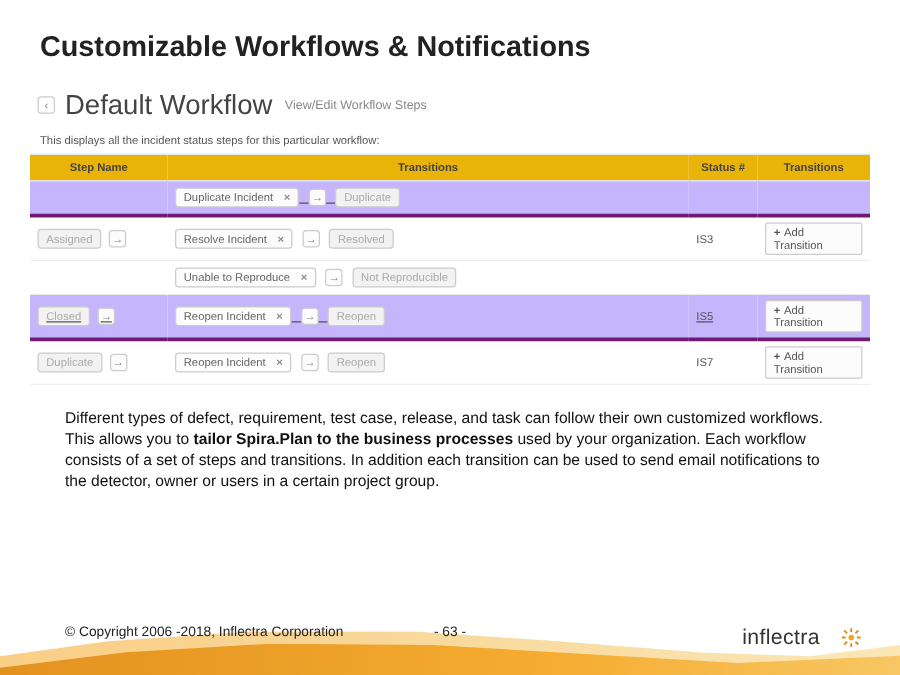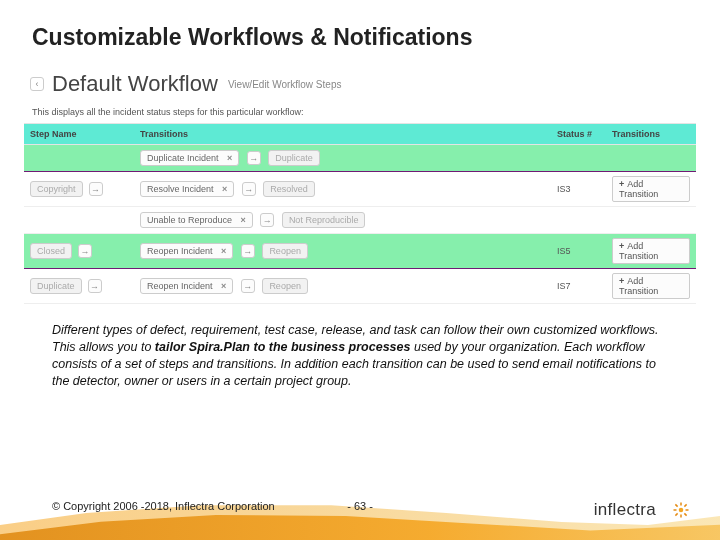--- a/index.html
+++ b/index.html
@@ -53,34 +53,34 @@
     color: #555;
     padding: 6px 6px 6px 8px;
   }
   table.wf {
     width: 100%;
     border-collapse: collapse;
     font-size: 9px;
     color: #555;
   }
   table.wf th {
-    text-align: left;
+    text-align: center;
     font-weight: bold;
     color: #444;
     padding: 5px 6px;
     border-top: 1px solid #e4e4e4;
     border-bottom: 1px solid #e4e4e4;
-    background: #5eead4;
+    background: #eab308;
   }
   table.wf td {
     padding: 4px 6px;
     border-bottom: 1px solid #eee;
     vertical-align: middle;
   }
-  tr.group td { background:#86efac; border-bottom:1px solid #701a75;}
+  tr.group td { background:#c4b5fd; border-bottom:3px solid #701a75;text-decoration:underline;}
   .tag {
     display: inline-block;
     border: 1px solid #ccc;
     border-radius: 3px;
     padding: 2px 6px;
     font-size: 9px;
     color: #666;
     background: #fcfcfc;
     margin: 1px 0;
   }
@@ -110,21 +110,20 @@
     font-size:9px;
     color:#555;
     background:#fcfcfc;
   }
   .addbtn .plus { font-weight:bold; margin-right:3px;}
   .body-text {
     font-size: 12.5px;
     color: #111;
     padding: 18px 52px 0 52px;
     line-height: 1.35;
-    font-style: italic;
   }
   .body-text .b { font-weight: bold; }
   .footer {
     position: absolute;
     bottom: 0; left: 0; right: 0;
     height: 64px;
   }
   .wave1 {
     position:absolute; bottom:0; left:0; right:0; height:60px;
     background: linear-gradient(90deg, #f6a623 0%, #f3b645 40%, #f7d37a 100%);
@@ -203,21 +202,21 @@
           &nbsp;&nbsp;<span class="sm-arrow">→</span>&nbsp;&nbsp;
           <span class="tag ro">Duplicate</span>
         </td>
         <td></td>
         <td></td>
       </tr>
 
       <tr>
         <td>
           <div class="stepnamecell">
-            <span class="tag ro">Copyright</span>
+            <span class="tag ro">Assigned</span>
             <span class="sm-arrow">→</span>
           </div>
         </td>
         <td>
           <span class="tag">
             <span>Resolve Incident</span>
             <span class="x">×</span>
           </span>
           &nbsp;&nbsp;<span class="sm-arrow">→</span>&nbsp;&nbsp;
           <span class="tag ro">Resolved</span>

